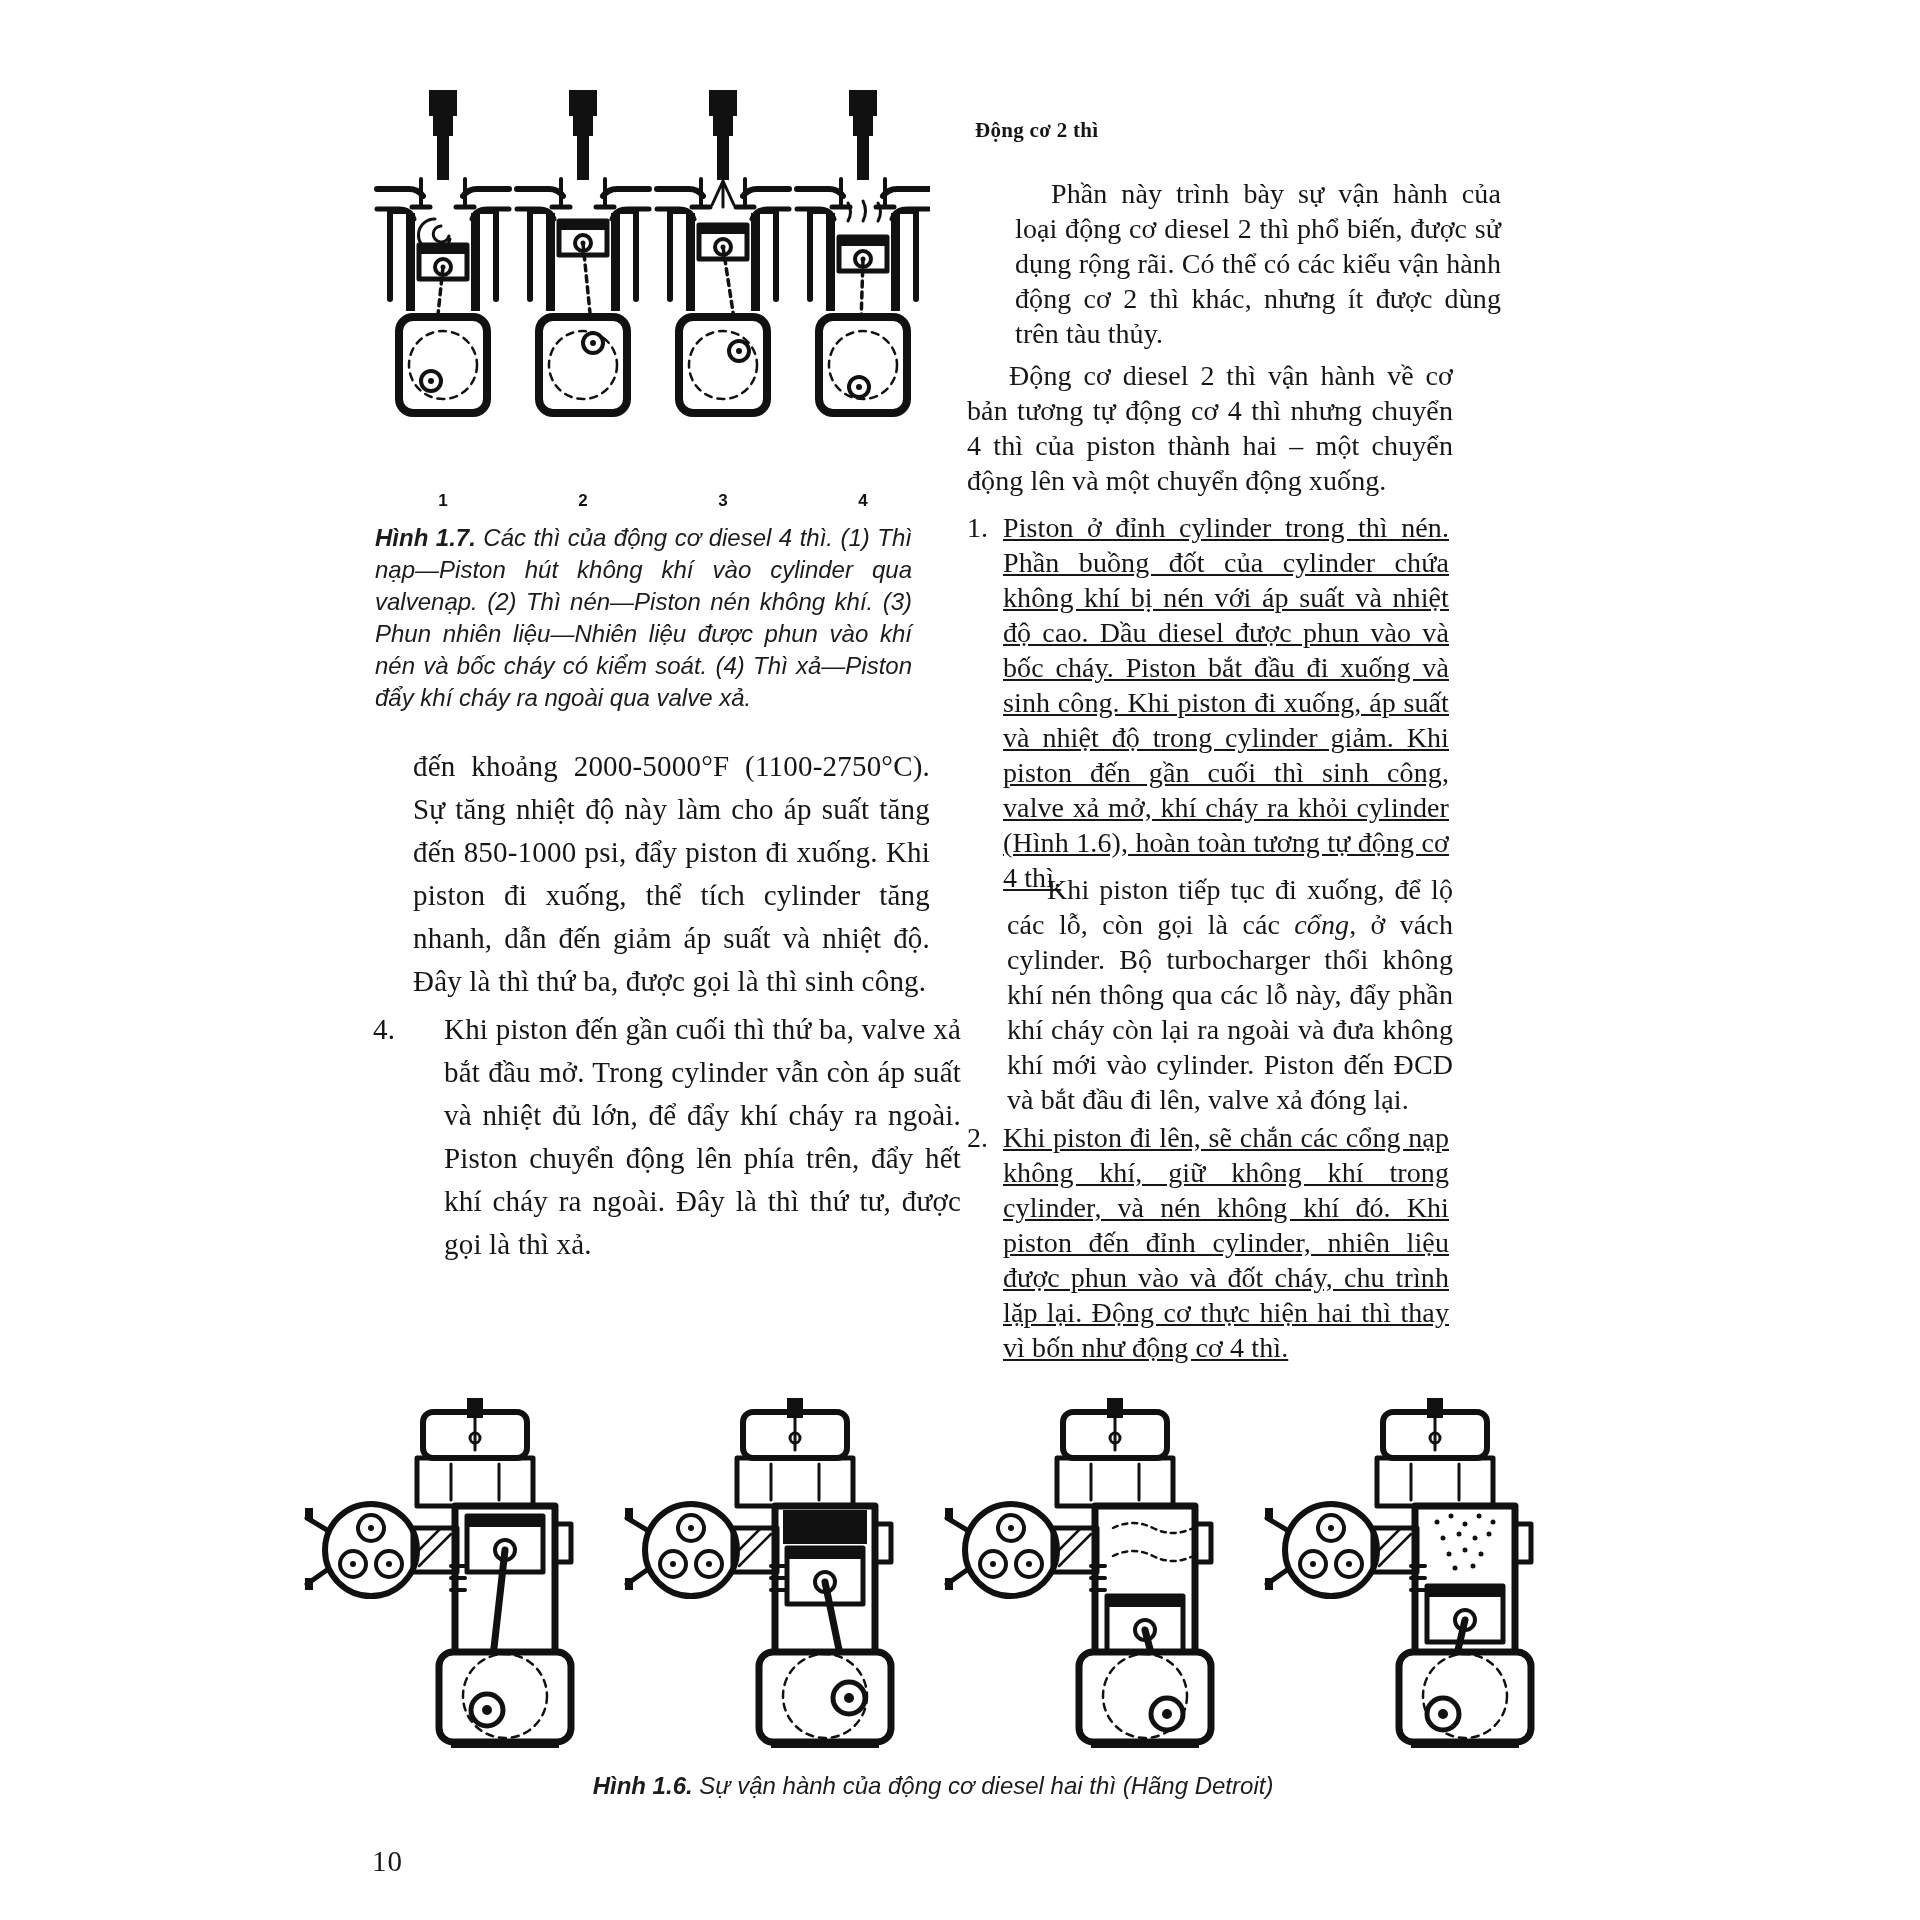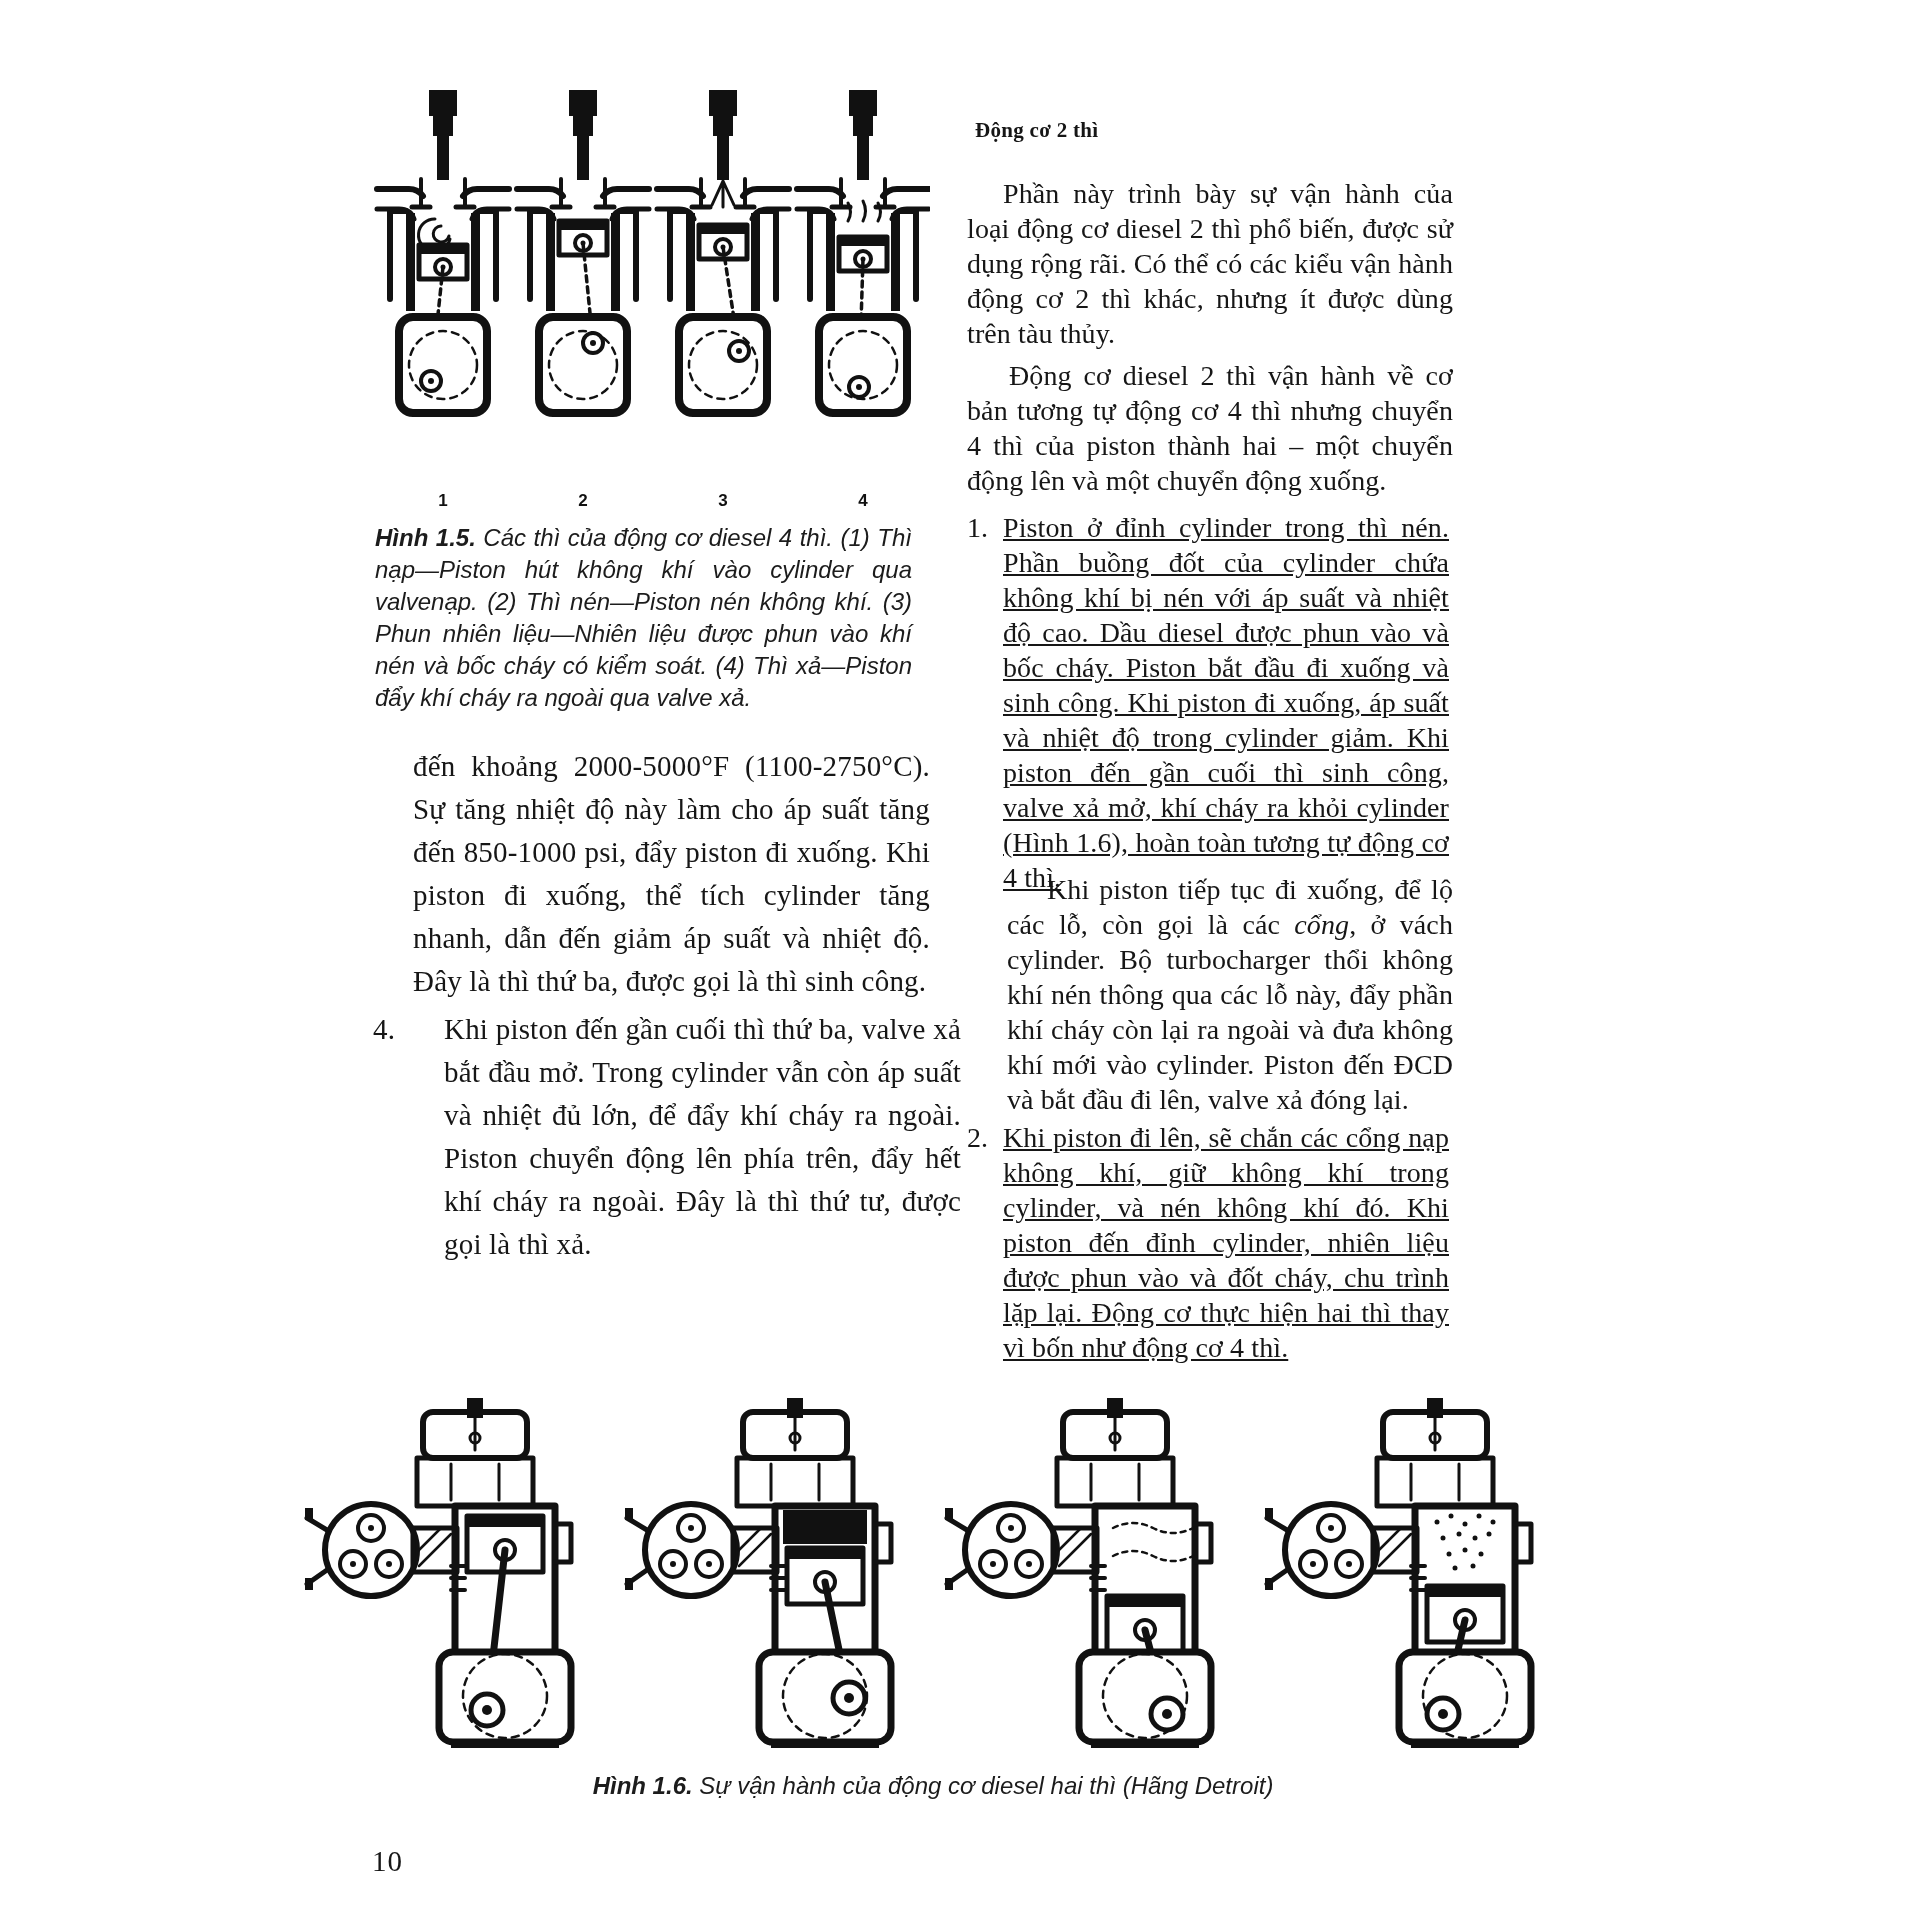--- a/index.html
+++ b/index.html
@@ -4,21 +4,21 @@
 <style>
   html,body{margin:0;padding:0;background:#e8e8e8;}
   #page{position:relative;width:1920px;height:1920px;background:#ffffff;overflow:hidden;
         font-family:"Liberation Serif",serif;color:#161616;}
   .abs{position:absolute;}
   .left-body{font-size:29px;line-height:43px;text-align:justify;letter-spacing:.2px;}
   .right-body{font-size:28px;line-height:35px;text-align:justify;letter-spacing:.1px;}
   .list-num{position:absolute;left:0;top:0;}
   .lt-left{margin-left:71px;width:517px;}
   .lt-right{margin-left:36px;width:446px;text-decoration:underline;}
-  .indent36{text-indent:36px;}
+  .indent36{text-indent:36px;margin-left:48px;}
   .indent40{text-indent:40px;}
   .indent42{text-indent:42px;}
   .cap{font-family:"Liberation Sans",sans-serif;font-style:italic;font-size:24px;line-height:32px;
        color:#1c1c1c;text-align:justify;font-weight:500;}
   .cap .lead{font-weight:bold;}
   .heading{font-size:21px;font-weight:bold;letter-spacing:.3px;}
   .stage-label{position:absolute;transform:translateX(-50%);font-family:"Liberation Sans",sans-serif;
        font-weight:bold;font-size:17px;color:#111;}
   .pagenum{font-size:29px;letter-spacing:1px;}
   svg{display:block;}
@@ -110,21 +110,21 @@
       <circle cx="-4" cy="302" r="3" fill="#111"></circle>
     </g>
   </svg>
 
   <span class="stage-label" style="left:443px;top:491px">1</span>
   <span class="stage-label" style="left:583px;top:491px">2</span>
   <span class="stage-label" style="left:723px;top:491px">3</span>
   <span class="stage-label" style="left:863px;top:491px">4</span>
 
   <div class="abs cap" style="left:375px;top:522px;width:537px">
-    <span class="lead">Hình 1.5.</span><span> Các thì của động cơ diesel 4 thì. (1) Thì nạp—Piston hút không khí vào cylinder qua valvenạp. (2) Thì nén—Piston nén không khí. (3) Phun nhiên liệu—Nhiên liệu được phun vào khí nén và bốc cháy có kiểm soát. (4) Thì xả—Piston đẩy khí cháy ra ngoài qua valve xả.</span>
+    <span class="lead">Hình 1.7.</span><span> Các thì của động cơ diesel 4 thì. (1) Thì nạp—Piston hút không khí vào cylinder qua valvenạp. (2) Thì nén—Piston nén không khí. (3) Phun nhiên liệu—Nhiên liệu được phun vào khí nén và bốc cháy có kiểm soát. (4) Thì xả—Piston đẩy khí cháy ra ngoài qua valve xả.</span>
   </div>
 
   <div class="abs left-body" style="left:413px;top:745px;width:517px">đến khoảng 2000-5000°F (1100-2750°C). Sự tăng nhiệt độ này làm cho áp suất tăng đến 850-1000 psi, đẩy piston đi xuống. Khi piston đi xuống, thể tích cylinder tăng nhanh, dẫn đến giảm áp suất và nhiệt độ. Đây là thì thứ ba, được gọi là thì sinh công.</div>
 
   <div class="abs left-body" style="left:373px;top:1008px;width:562px">
     <span class="list-num">4.</span>
     <div class="lt-left">Khi piston đến gần cuối thì thứ ba, valve xả bắt đầu mở. Trong cylinder vẫn còn áp suất và nhiệt đủ lớn, để đẩy khí cháy ra ngoài. Piston chuyển động lên phía trên, đẩy hết khí cháy ra ngoài. Đây là thì thứ tư, được gọi là thì xả.</div>
   </div>
 
 

